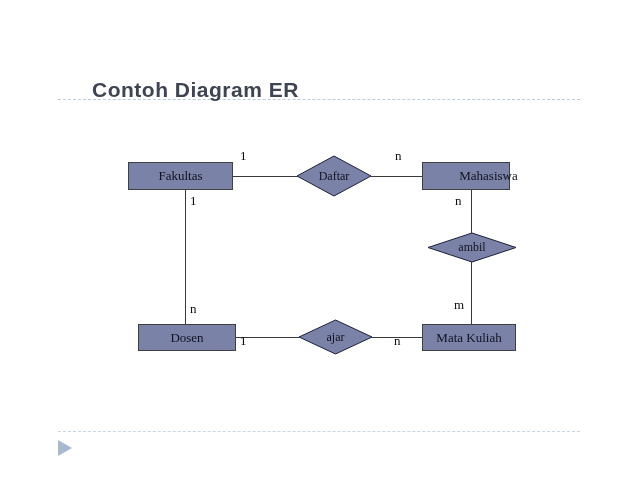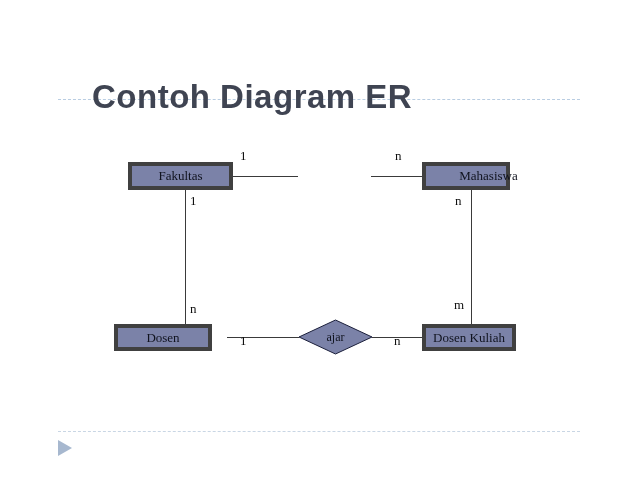--- a/index.html
+++ b/index.html
@@ -37,42 +37,42 @@
     border-left: 14px solid #a7b8cf;
     border-top: 8px solid transparent;
     border-bottom: 8px solid transparent;
   }
 
   
   #slide-title {
     position: absolute;
     left: 92px;
     top: 78px;
-    font-size: 33px;
+    font-size: 21px;
     font-weight: bold;
     color: #3f4452;
     letter-spacing: 0.5px;
     white-space: nowrap;
   }
 
   
   #er-canvas {
     position: absolute;
     left: 0;
     top: 0;
     width: 638px;
     height: 493px;
   }
 
   
   .entity {
     position: absolute;
     box-sizing: border-box;
     background: #7b82a8;
-    border: 4px solid #404040;
+    border: 1px solid #404040;
     display: flex;
     align-items: center;
     justify-content: center;
     font-family: "Liberation Serif", serif;
     font-size: 13px;
     color: #10131f;
     white-space: nowrap;
   }
 
   
@@ -144,30 +144,42 @@
     <div class="edge h" style="left:372px; top:337px; width:50px;"></div>
 
     <div class="entity" style="left:128px; top:162px; width:105px; height:28px;">
       <span>Fakultas</span>
     </div>
 
     <div class="entity" style="left:422px; top:162px; width:88px; height:28px;padding-left:45px;">
       <span>Mahasiswa</span>
     </div>
 
-    <div class="entity" style="left:114px; top:324px; width:98px; height:27px;">
+    <div class="entity" style="left:138px; top:324px; width:98px; height:27px;">
       <span>Dosen</span>
     </div>
 
     <div class="entity" style="left:422px; top:324px; width:94px; height:27px;">
-      <span>Dosen Kuliah</span>
-    </div>
-
-
-
+      <span>Mata Kuliah</span>
+    </div>
+
+    <div class="diamond-wrap" style="left:296px; top:155px; width:76px; height:42px;">
+      <svg width="76" height="42" viewBox="0 0 76 42">
+        <polygon points="38,1 75,21 38,41 1,21" fill="#7b82a8" stroke="#1b1f3b" stroke-width="1"></polygon>
+      </svg>
+      <div class="diamond-label">Daftar</div>
+    </div>
+
+
+    <div class="diamond-wrap" style="left:427px; top:232px; width:90px; height:31px;">
+      <svg width="90" height="31" viewBox="0 0 90 31">
+        <polygon points="45,1 89,15.5 45,30 1,15.5" fill="#7b82a8" stroke="#1b1f3b" stroke-width="1"></polygon>
+      </svg>
+      <div class="diamond-label">ambil</div>
+    </div>
 
     <div class="diamond-wrap" style="left:298px; top:319px; width:75px; height:36px;text-decoration:underline;">
       <svg width="75" height="36" viewBox="0 0 75 36">
         <polygon points="37.5,1 74,18 37.5,35 1,18" fill="#7b82a8" stroke="#1b1f3b" stroke-width="1"></polygon>
       </svg>
       <div class="diamond-label">ajar</div>
     </div>
 
     <div class="card" style="left:240px; top:148px;">1</div>
 

